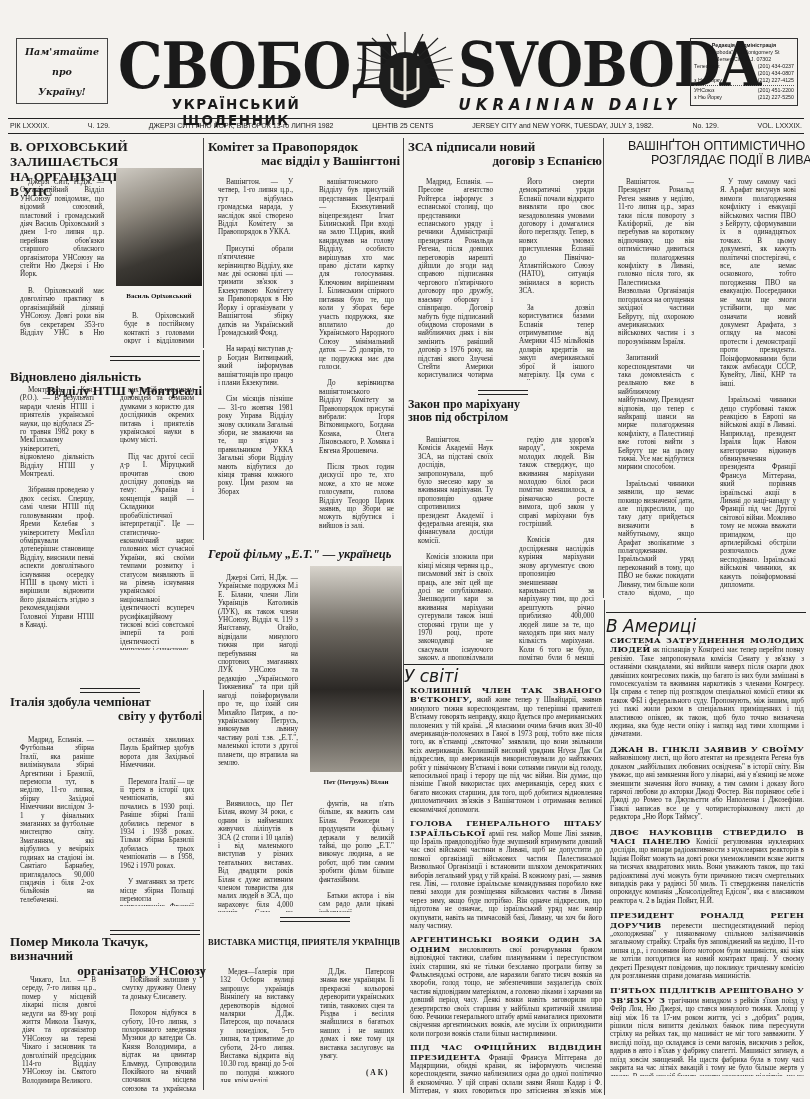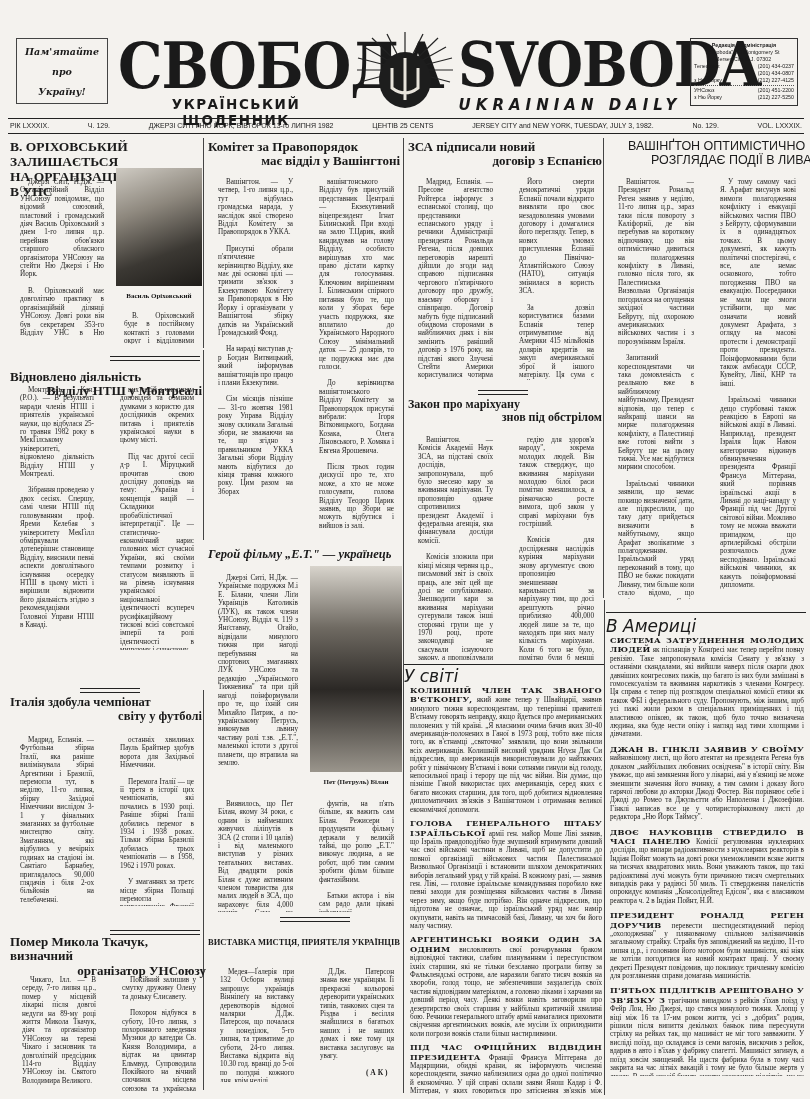--- a/index.html
+++ b/index.html
@@ -234,21 +234,21 @@
   <div>
     <p>Його смерти демократичні уряди Еспанії почали відкрито виявляти про своє незадоволення умовами договору і домагалися його перегляду. Тепер, в нових умовах приступлення Еспанії до Північно-Атлантійського Союзу (НАТО), ситуація змінилася в користь ЗСА.</p>
     <p>За дозвіл користуватися базами Еспанія тепер отримуватиме від Америки 415 мільйонів долярів кредитів на закуп американської зброї й іншого матеріялу. Ця сума є майже на три рази вищою від попередньої. Головним каменем преткновення була справа ядерних ракет Франсиска Франка. Після</p>
     <p>ній не була бажаною.</p>
   </div>
 </div>
 <div class="abs dbl" style="left:478px;top:390px;width:50px"></div>
 
 <div class="abs head" style="left:408px;top:398px;width:194px;font-size:12px">
   <div>Закон про маріхуану</div>
-  <div style="text-align:right">знов під обстрілом</div>
+  <div style="text-align:left">знов під обстрілом</div>
 </div>
 <div class="abs body cols2" style="left:410px;top:428px;width:192px;height:232px">
   <div>
     <p>Вашінгтон. — Комісія Академії Наук ЗСА, на підставі своїх дослідів, запропонувала, щоб було знесено кару за вживання маріхуани. Ту пропозицію одначе спротивилися президент Академії і федеральна агенція, яка фінансувала досліди комісії.</p>
     <p>Комісія зложила при кінці місяця червня ц.р., письмовий звіт із своїх праць, але звіт цей ще досі не опубліковано. Знешкодити кари за вживання маріхуани сугерували також інші сторонні групи ще у 1970 році, проте законодавці не скасували існуючого закону, а проповідували в заміну того зосередитися на каранні достачців маріхуани. Одинадцять стейтів, а тому й Ню Йорк, в останніх роках змінили кару за курення маріхуани до упімнень і малих грошових кар.</p>
   </div>
   <div>
     <p>гедію для здоров'я народу", зокрема молодих людей. Він також стверджує, що вживання маріхуани молодою білої раси помітно зменшилося, а рівночасно росте вимога, щоб закон у справі маріхуани був гостріший.</p>
     <p>Комісія для дослідження наслідків куріння маріхуани знову аргументує свою пропозицію зменшенням карильності за маріхуану тим, що досі арештують річно приблизно 400,000 людей лише за те, що находять при них малу кількість маріхуани. Коли б того не було, помітно були б менші видатки федерального уряду, а в'язниці опорожнилися б для поважніших злочинців.</p>
     <p>Президент Академії Наук, опрокидуючи пропозиції комісії, уважає, що вона дала у своєму звіті не лише вислід дослідів, але також свої коментарі відносно користі із знесення закону, а це не належить до завдань наукового досліду.</p>

